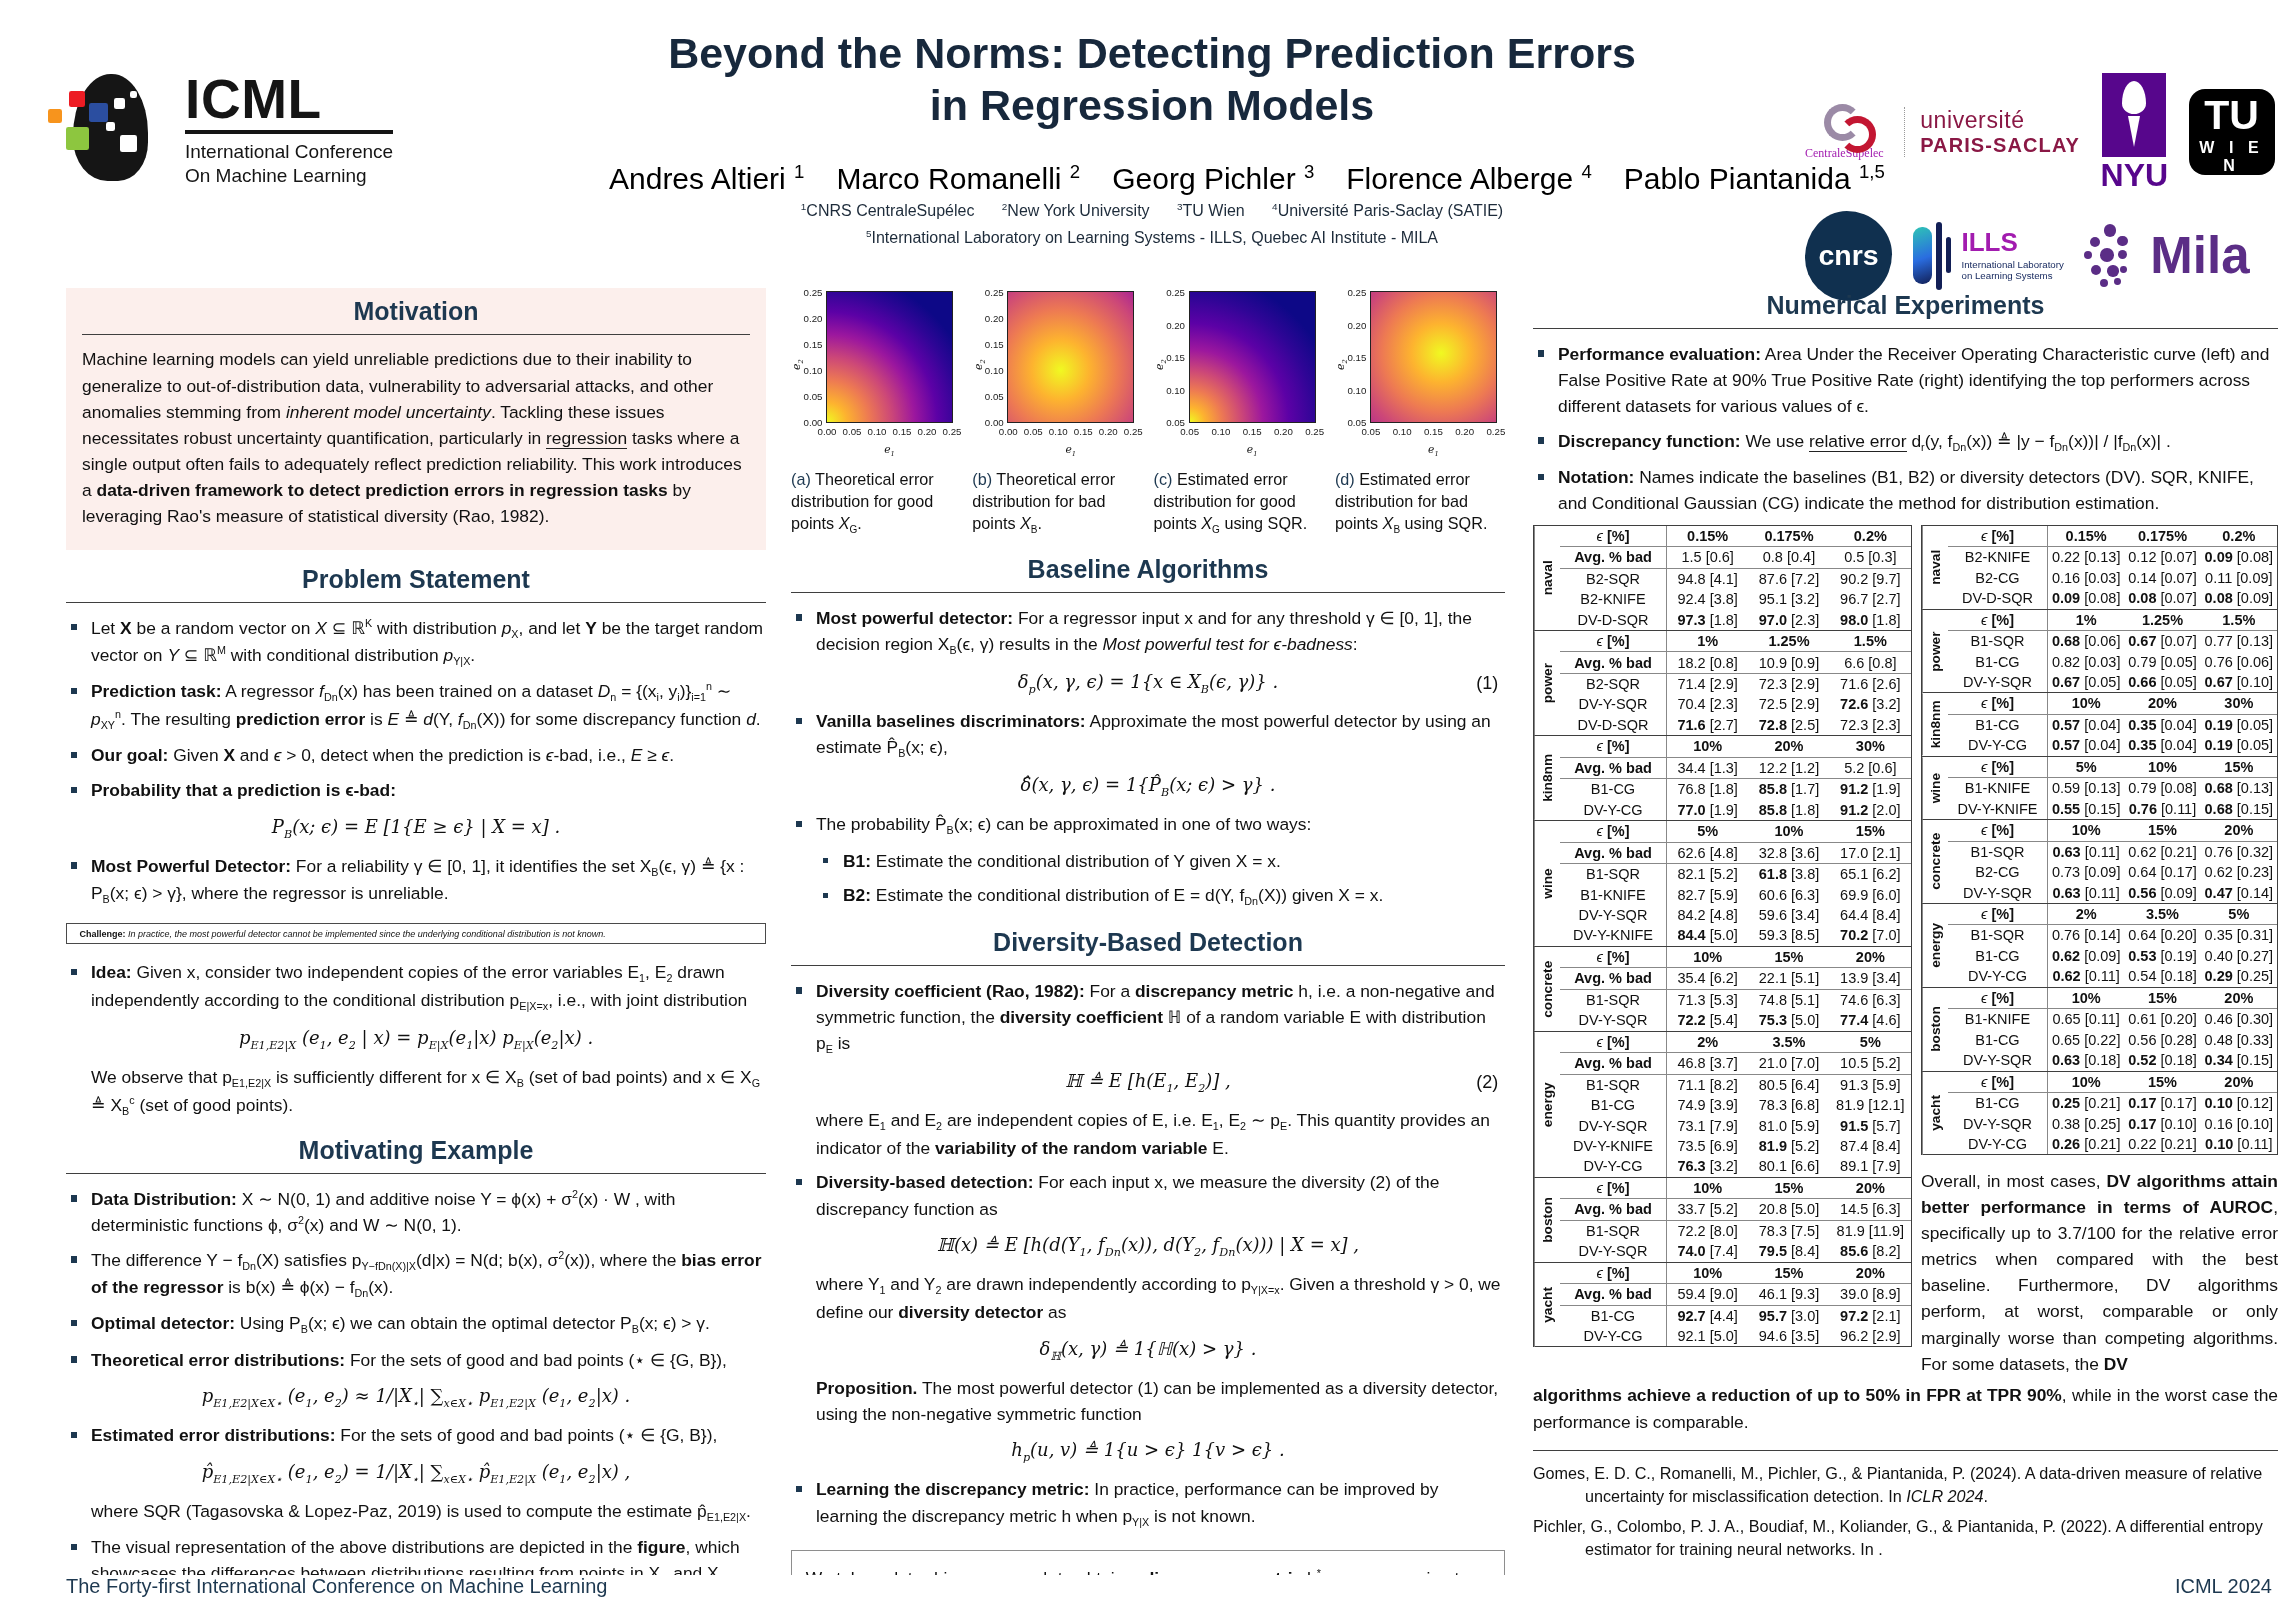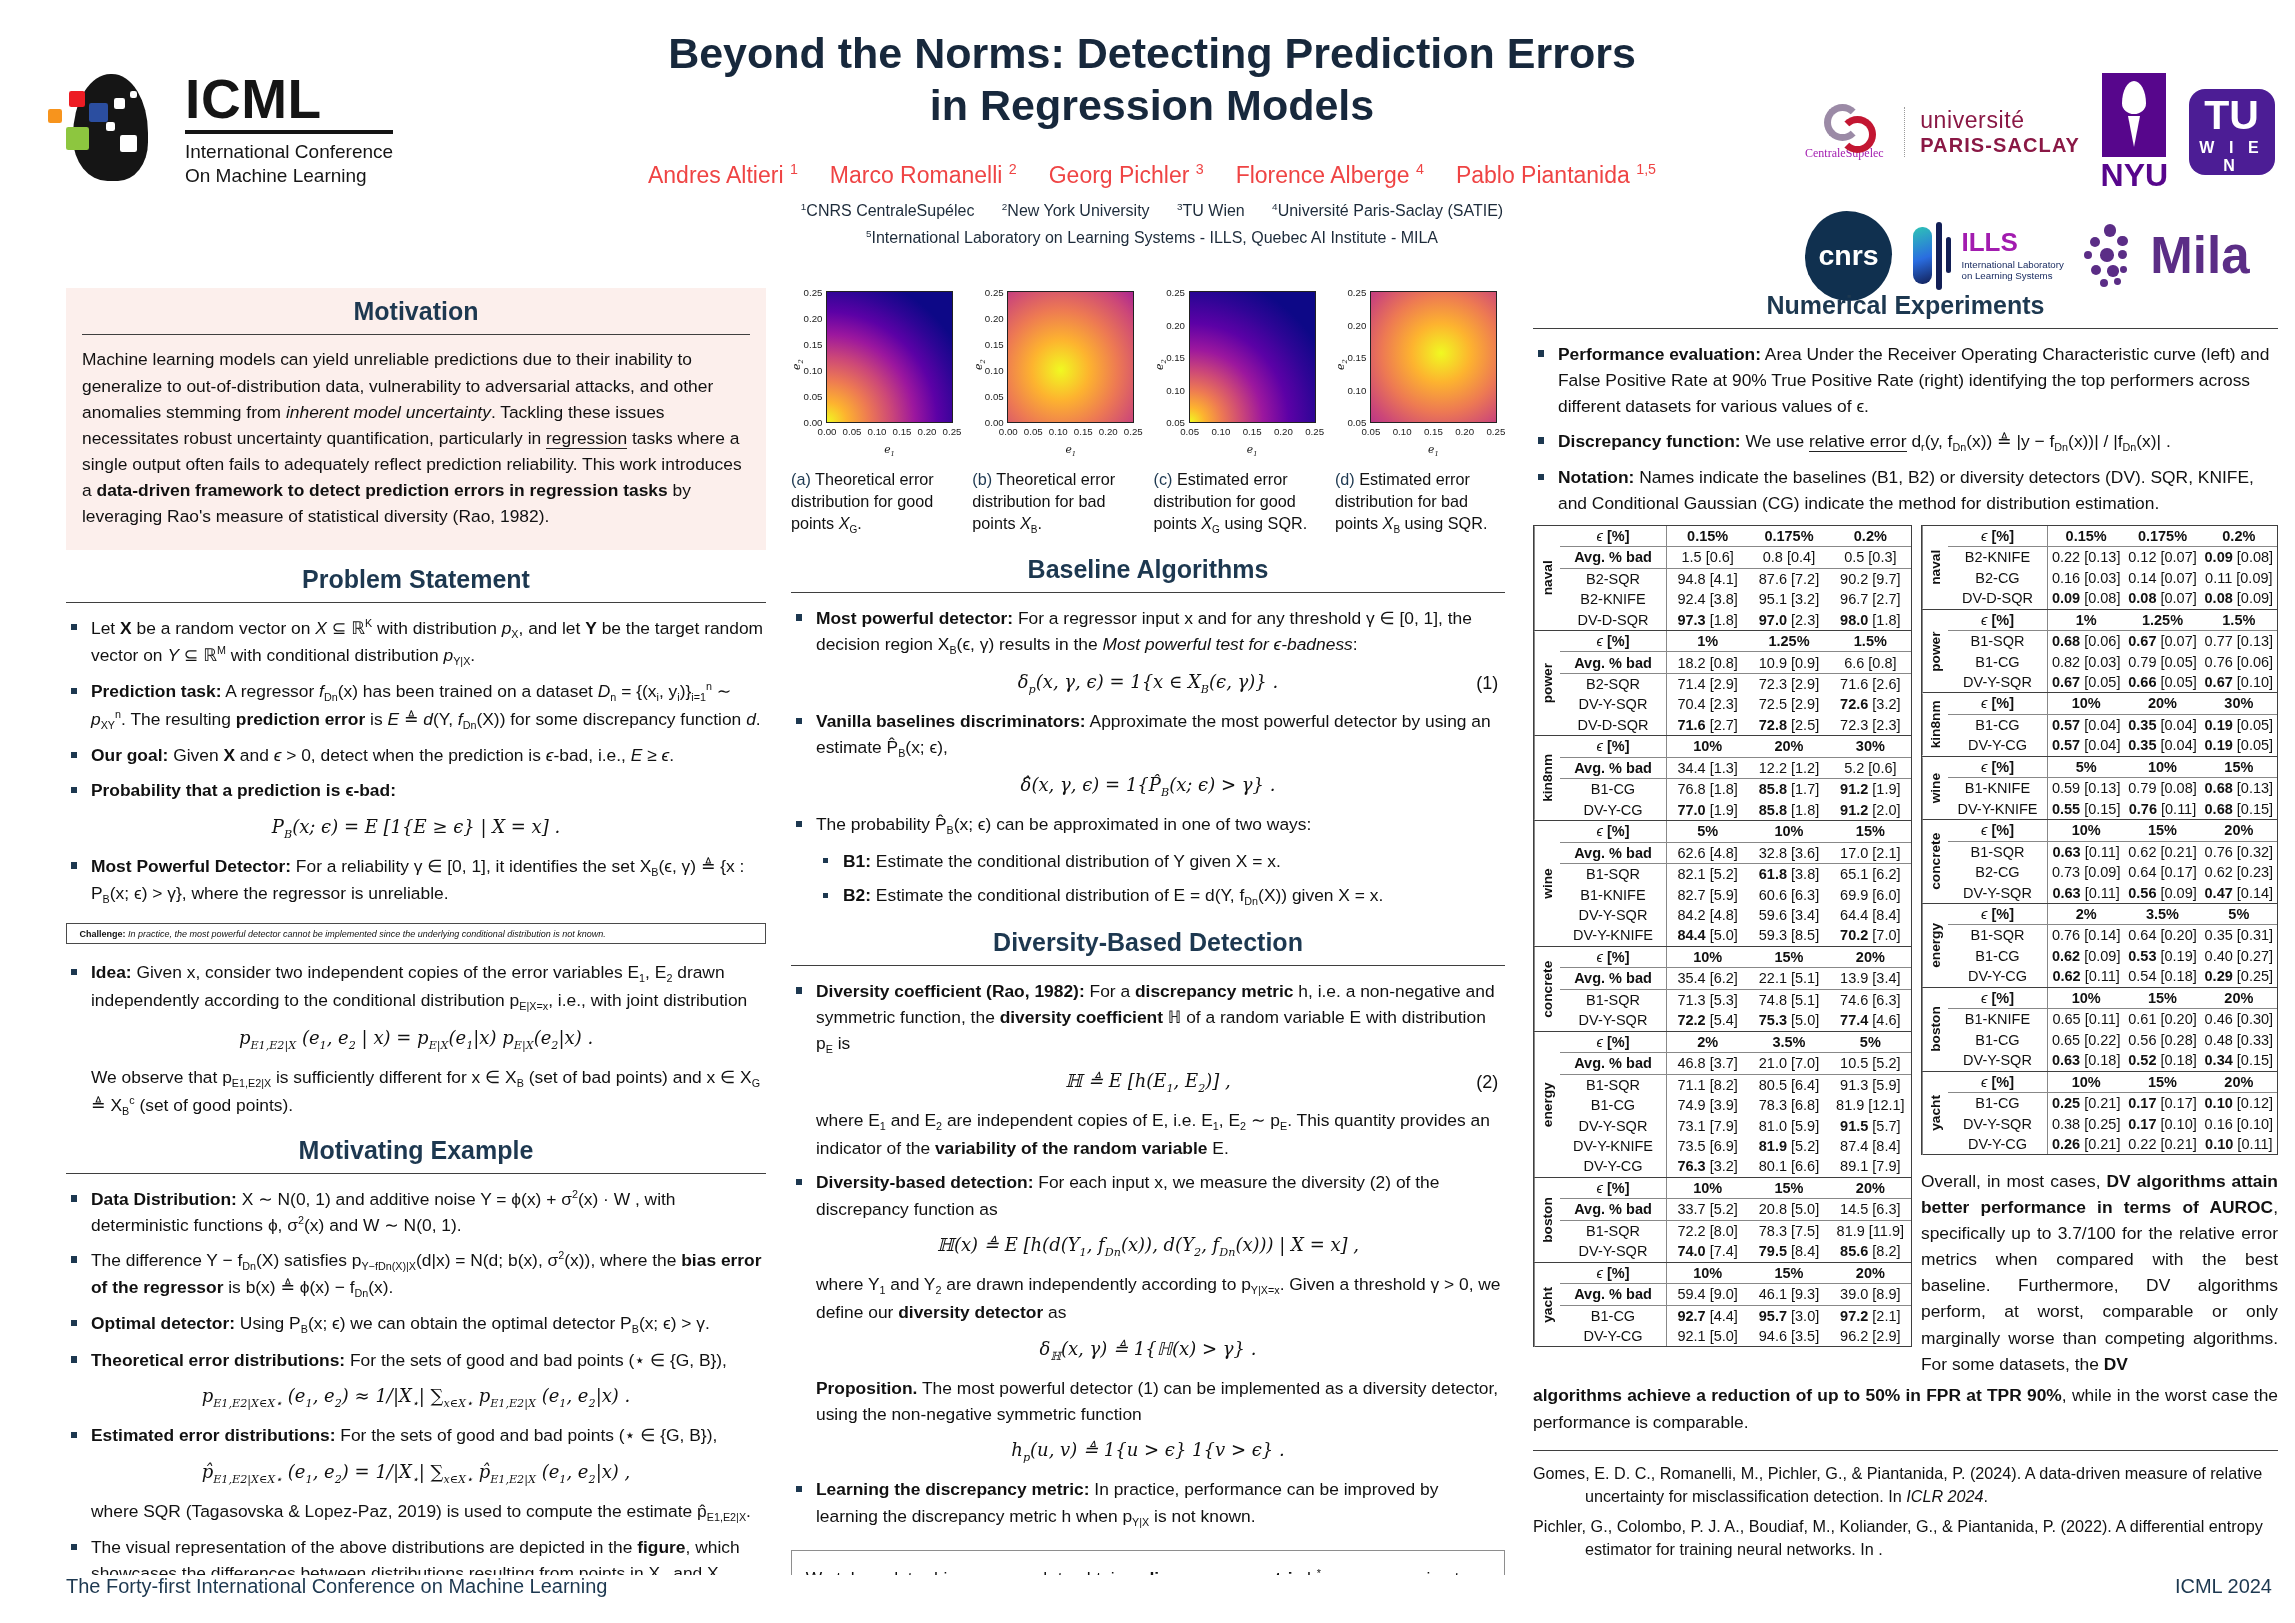--- a/index.html
+++ b/index.html
@@ -2,22 +2,22 @@
 <html style="font-size:9px"><head>
 <meta charset="utf-8">
 <style>
   html,body { margin:0; padding:0; background:#e8e8e8; }
   .poster { position:relative; width:2295px; height:1623px; background:#ffffff;
             font-family:"Liberation Sans", sans-serif; color:#111; overflow:hidden; }
 
   
   .title { position:absolute; left:593px; top:27px; width:1118px; text-align:center;
            font-size:43px; font-weight:bold; color:#17283c; line-height:1.22; }
-  .authors { position:absolute; left:593px; top:161px; width:1118px; text-align:center;
-             font-size:23px; color:#ef4444; }
+  .authors { position:absolute; left:593px; top:161px; width:1118px; 
+             font-size:30px; color:#000000; }
   .authors span.auth { margin:0 16px; white-space:nowrap; }
   .affils  { position:absolute; left:593px; top:201px; width:1118px; text-align:center;
              font-size:16px; color:#1d2b3a; }
   .affils .aff { margin:0 13.7px; }
   .affils2 { position:absolute; left:593px; top:228px; width:1118px; text-align:center;
              font-size:16px; color:#1d2b3a; }
   sub { font-size:62%; } sup { font-size:62%; }
   .ul { border-bottom:1.7px solid #222; padding-bottom:0.6px; }
 
   
@@ -53,21 +53,21 @@
   .l-ups { border-left:1.7px dotted #999; padding-left:15px; }
   .ups-1 { font-size:23px; color:#8a1845; letter-spacing:0.6px; }
   .ups-2 { font-size:20px; color:#8a1845; font-weight:bold; letter-spacing:1.1px; }
   .l-nyu { text-align:center; }
   .nyu-box { position:relative; width:64px; height:84px; background:#57068c; margin:0 auto; }
   .nyu-flame { position:absolute; left:50%; top:8px; transform:translateX(-50%); width:24px; height:33px;
                background:#fff; border-radius:50% 50% 50% 50% / 68% 68% 32% 32%; }
   .nyu-stem { position:absolute; left:50%; top:43px; transform:translateX(-50%); width:0; height:0;
               border-left:6.8px solid transparent; border-right:6.8px solid transparent; border-top:31px solid #fff; }
   .nyu-text { font-size:32px; font-weight:800; color:#57068c; line-height:1; margin-top:2.3px; }
-  .tu-box { width:86px; height:86px; background:#4c1d95; border-radius:16px; color:#fff;
+  .tu-box { width:86px; height:86px; background:#000000; border-radius:16px; color:#fff;
             text-align:center; padding-top:5.7px; box-sizing:border-box; }
   .tu-tu { font-size:41px; font-weight:800; line-height:1; }
   .tu-wien { font-size:16px; font-weight:bold; letter-spacing:5.1px; margin-top:3.4px; }
   .cnrs-circle { width:87px; height:90px; background:#10304f; border-radius:48% 52% 50% 50%/52% 48% 52% 48%;
                  display:flex; align-items:center; justify-content:center; color:#fff;
                  font-size:28.5px; font-weight:bold; }
   .l-ills { display:flex; align-items:center; gap:9px; }
   .ills-icon { position:relative; width:40px; height:68px; }
   .ills-b1 { position:absolute; left:0; top:5.7px; width:19.4px; height:57px; border-radius:9px;
              background:linear-gradient(160deg,#2ec4b6,#2a6de0 55%,#121f56); }

